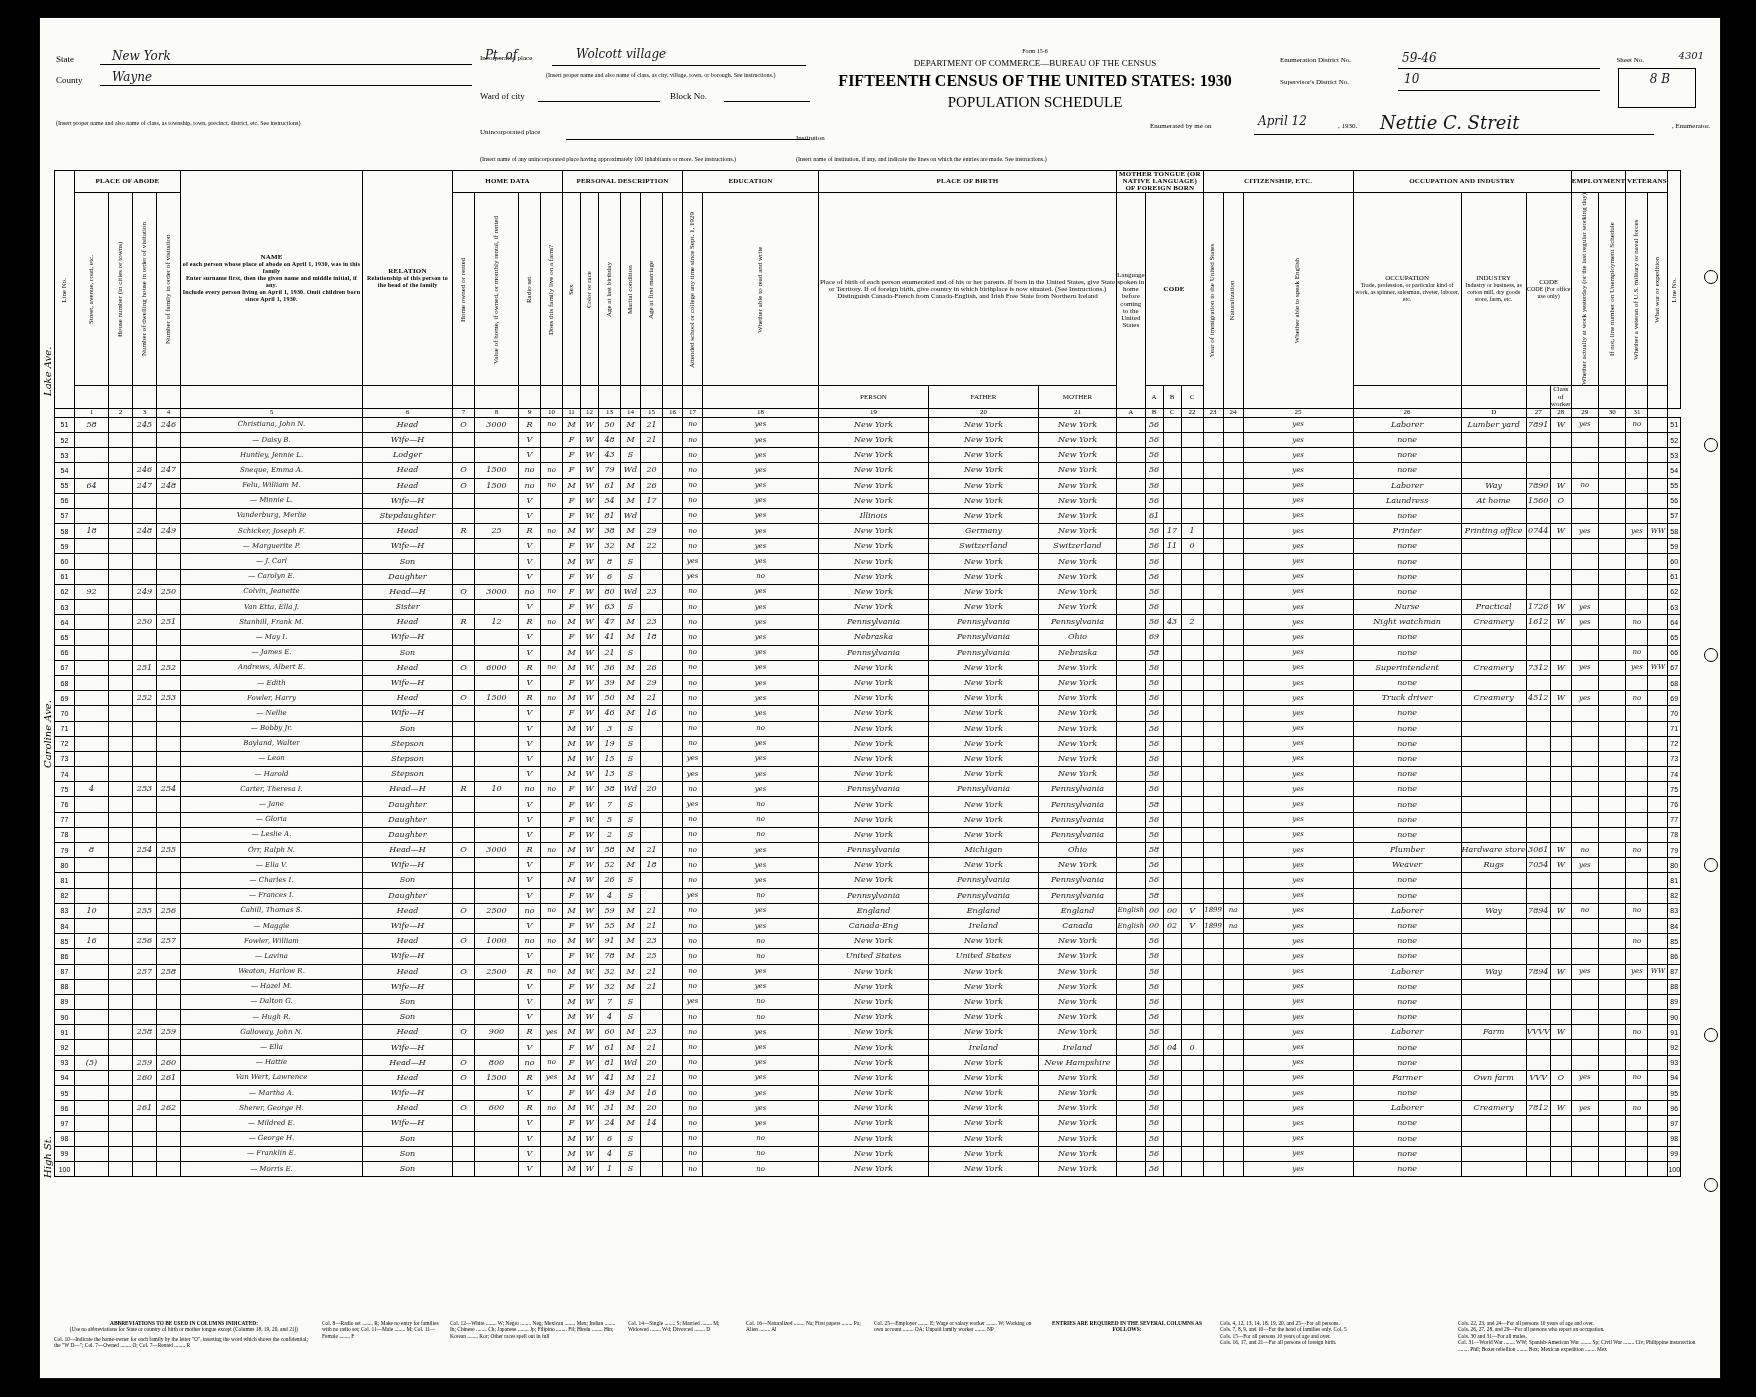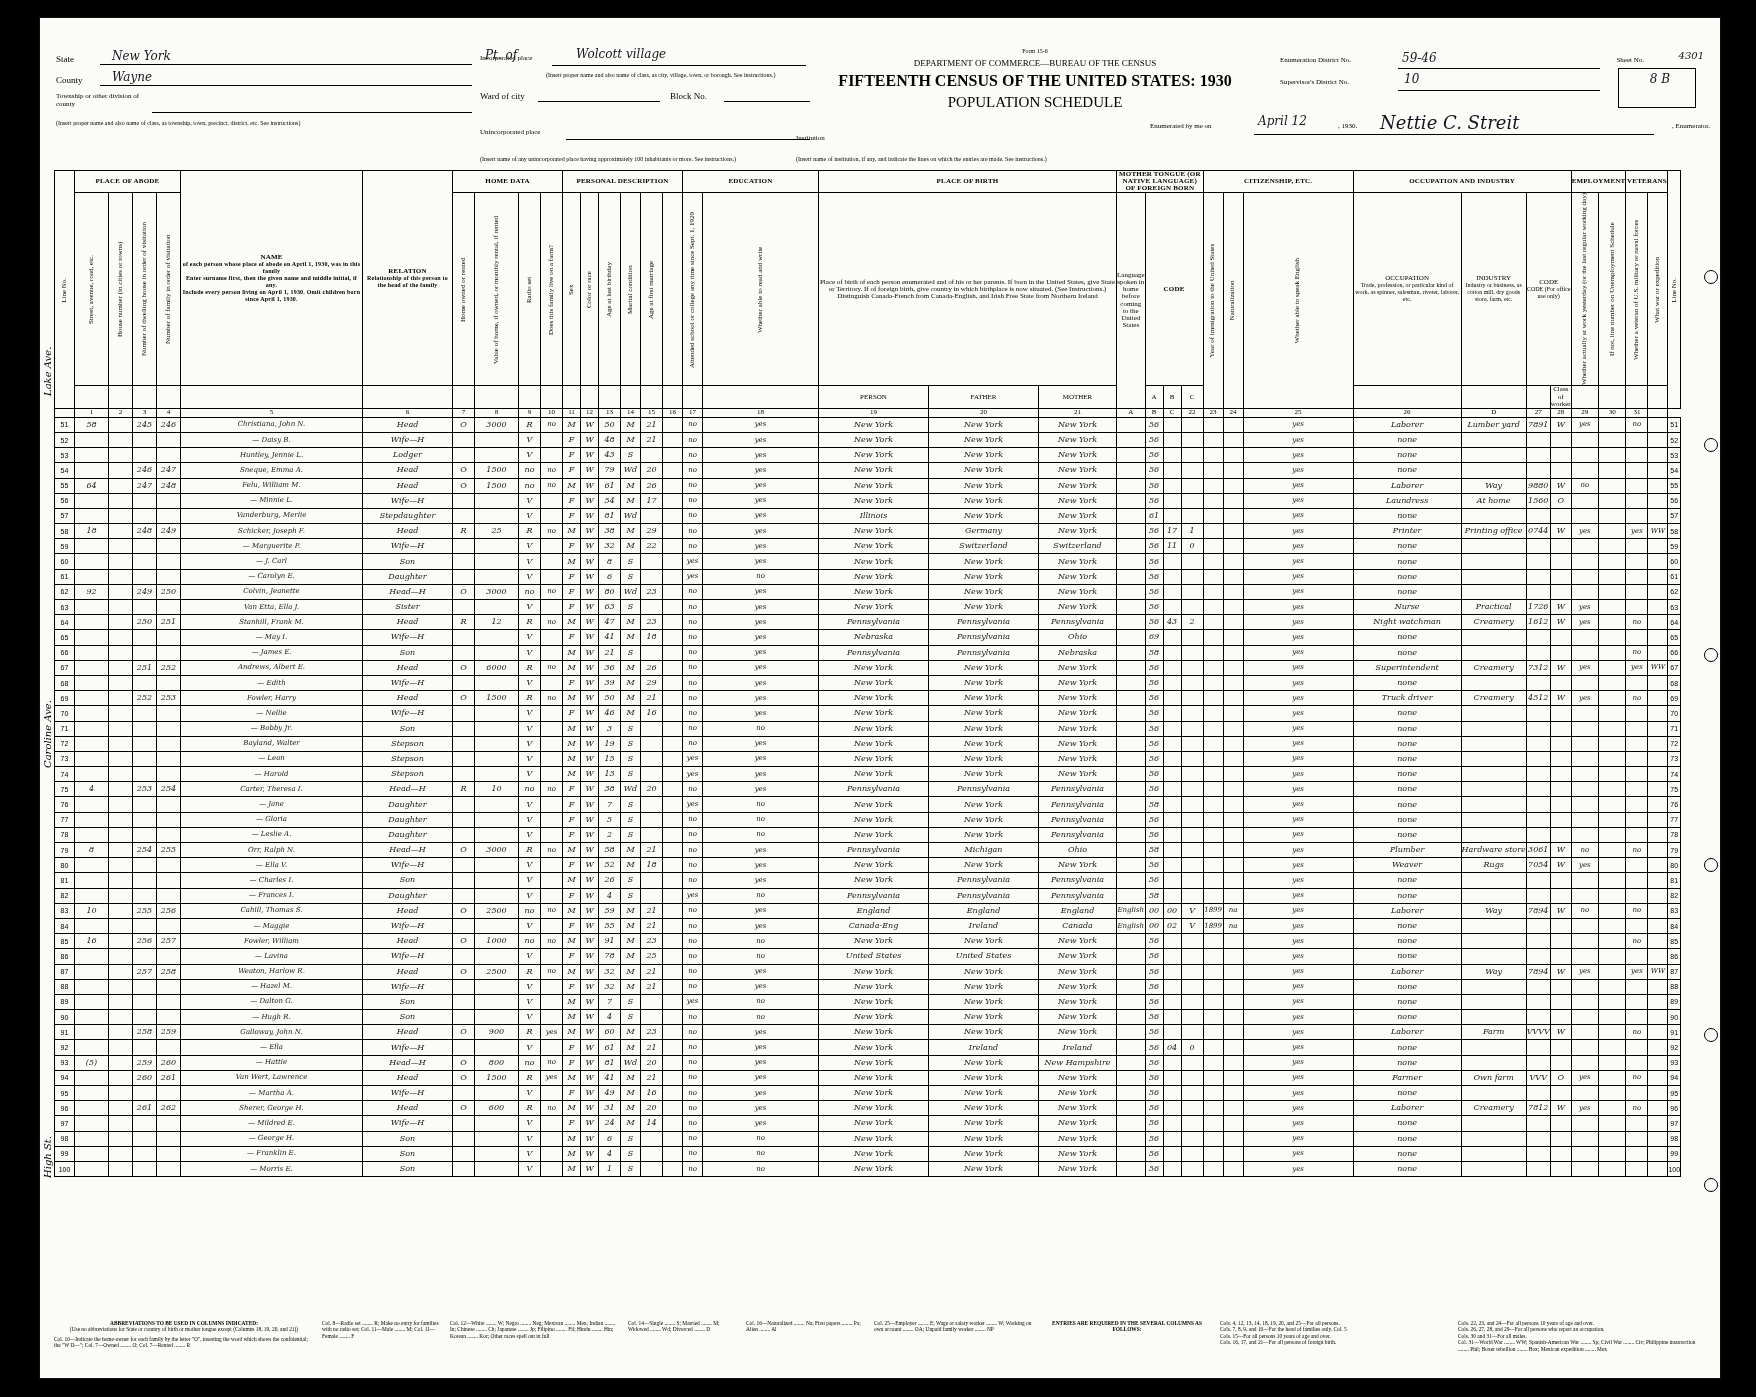--- a/index.html
+++ b/index.html
@@ -48,24 +48,20 @@
     <div id="topleft">
       <div class="fline">
         <span class="lbl">State</span>
         <span class="rule"></span>
         <span class="val hand">New York</span>
       </div>
       <div class="fline">
         <span class="lbl">County</span>
         <span class="rule"></span>
         <span class="val hand">Wayne</span>
-      </div>
-      <div class="fline" style="height:32px">
-        <span class="lbl tiny" style="top:0;width:90px;line-height:8px;">Township or other division of county</span>
-        <span class="rule" style="left:96px;top:20px;"></span>
       </div>
       <div class="tiny2" style="position:absolute;left:0;top:70px;width:330px;">(Insert proper name and also name of class, as township, town, precinct, district, etc.  See instructions)</div>
     </div>
 
     <div id="topmid">
       <div class="fline">
         <span class="lbl tiny" style="top:2px;">Incorporated place</span>
         <span class="rule" style="left:72px;top:13px;"></span>
         <span class="hand" style="position:absolute;left:5px;top:-4px;">Pt. of</span>
         <span class="hand" style="position:absolute;left:96px;top:-5px;">Wolcott village</span>
@@ -499,21 +495,21 @@
             <td class="hand-cell c xs">New York</td>
             <td class="hand-cell c xxs"></td>
             <td class="hand-cell c xs">56</td>
             <td class="hand-cell c xs"></td>
             <td class="hand-cell c xs"></td>
             <td class="hand-cell c xxs"></td>
             <td class="hand-cell c xxs"></td>
             <td class="hand-cell c xxs">yes</td>
             <td class="hand-cell xs">Laborer</td>
             <td class="hand-cell xs">Way</td>
-            <td class="hand-cell c xs">9880</td>
+            <td class="hand-cell c xs">7890</td>
             <td class="hand-cell c xs">W</td>
             <td class="hand-cell c xxs">no</td>
             <td class="hand-cell c xxs"></td>
             <td class="hand-cell c xxs"></td>
             <td class="hand-cell c xxs"></td>
             <td class="rnum">55</td>
           </tr>
           <tr class="rowline">
             <td class="rnum">56</td>
             <td class="hand-cell c xs"></td>

